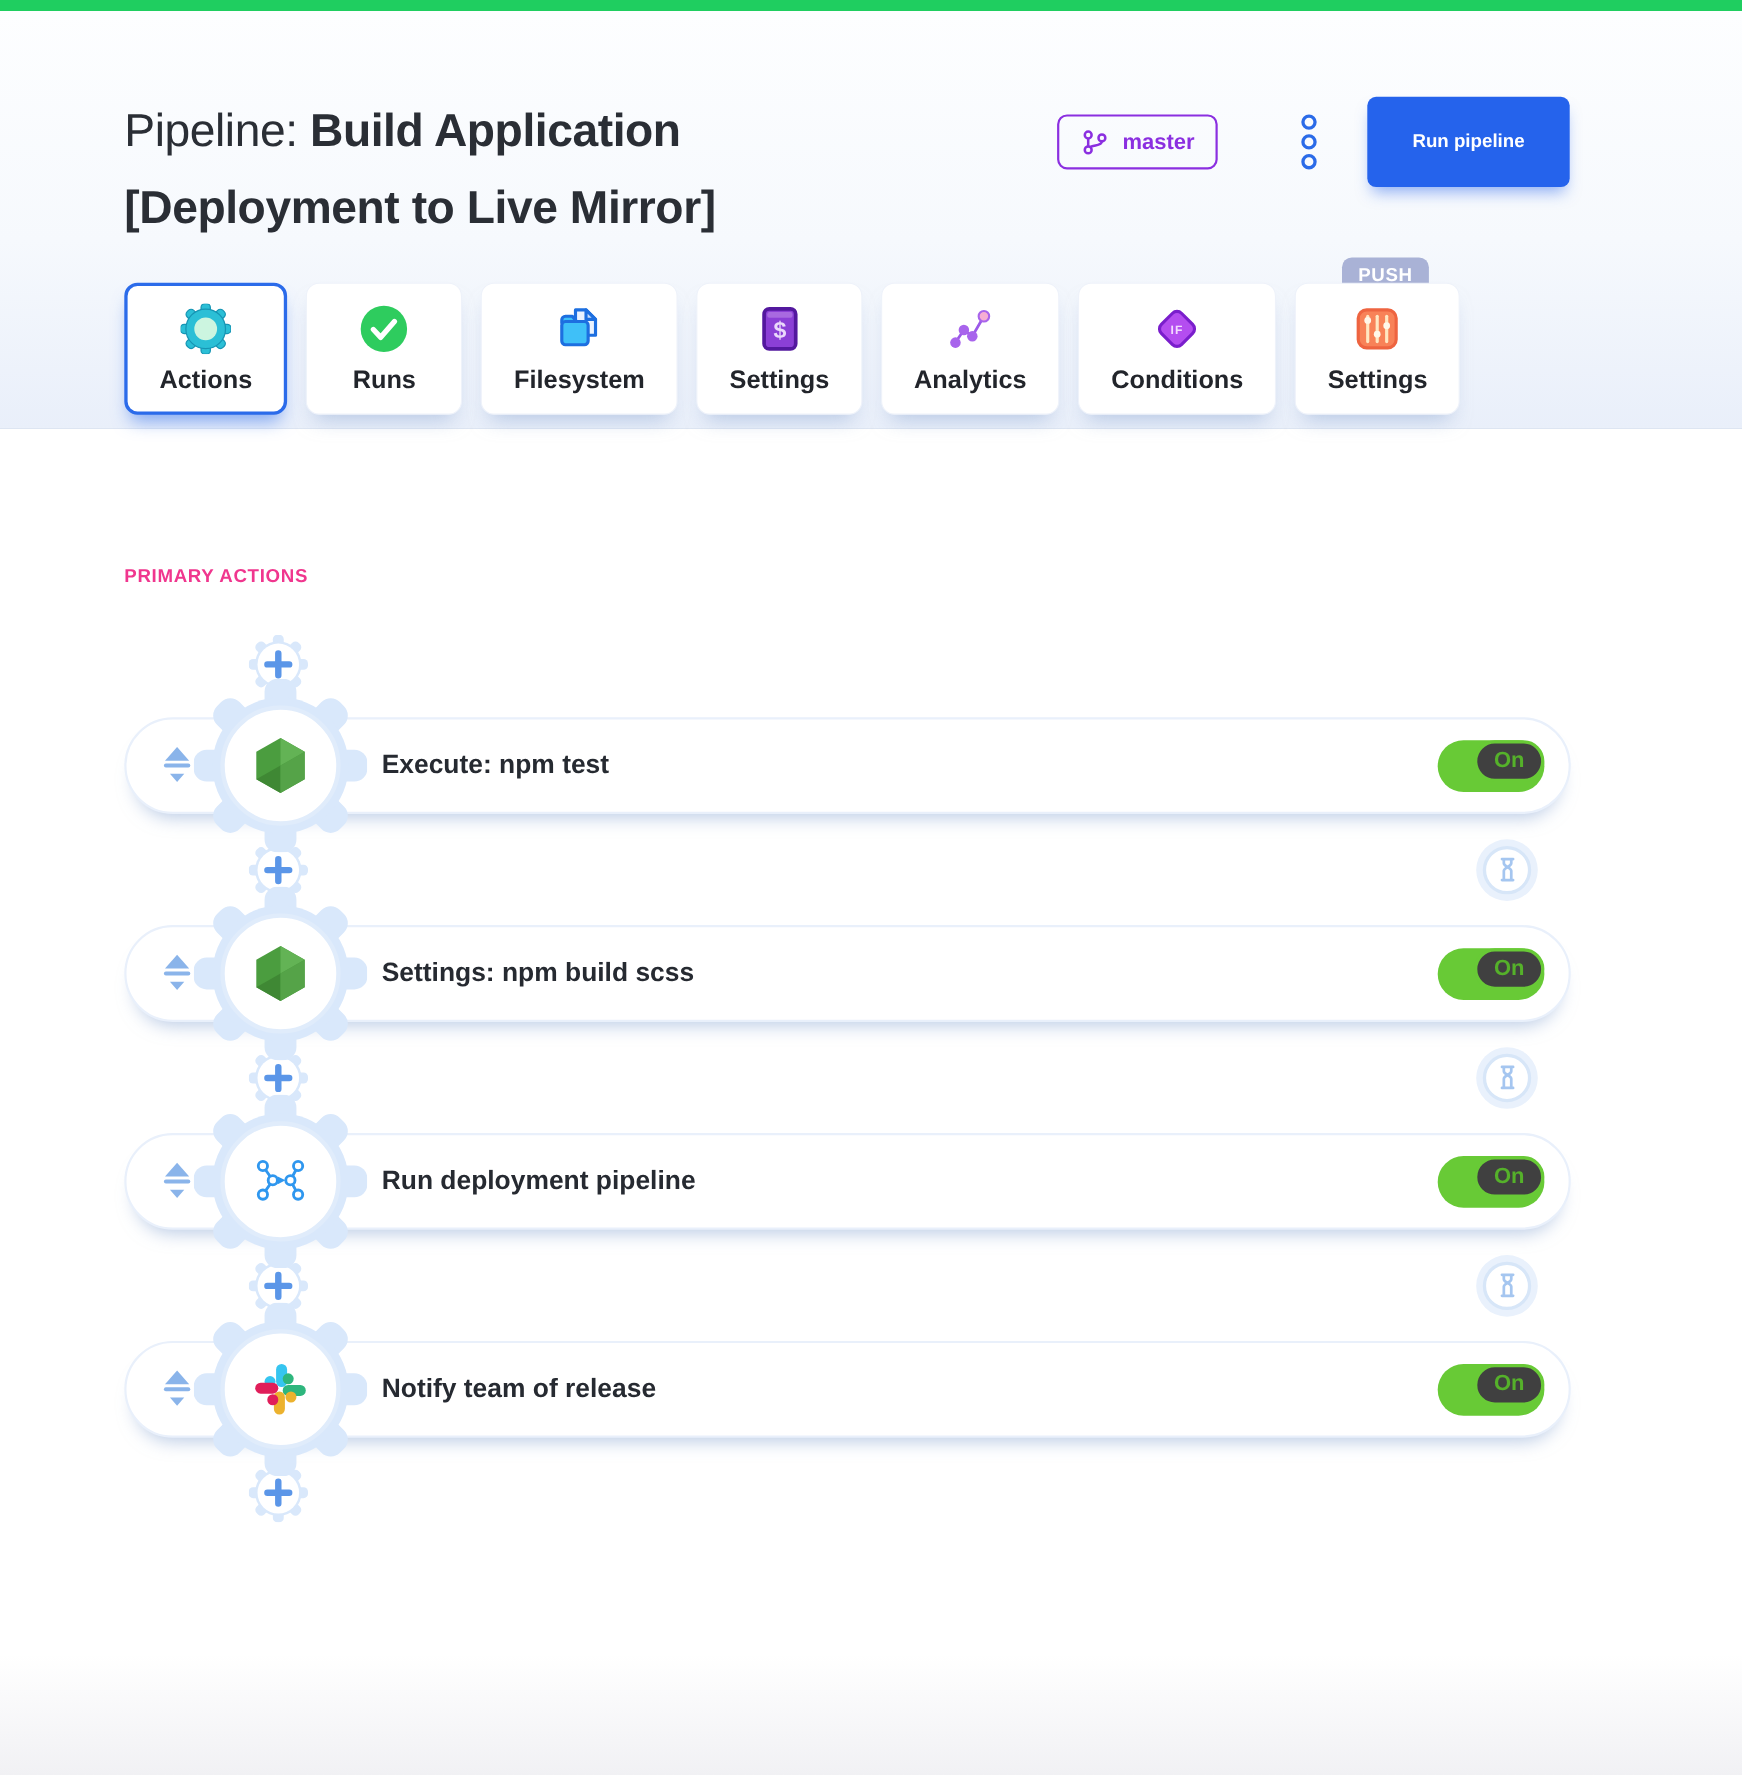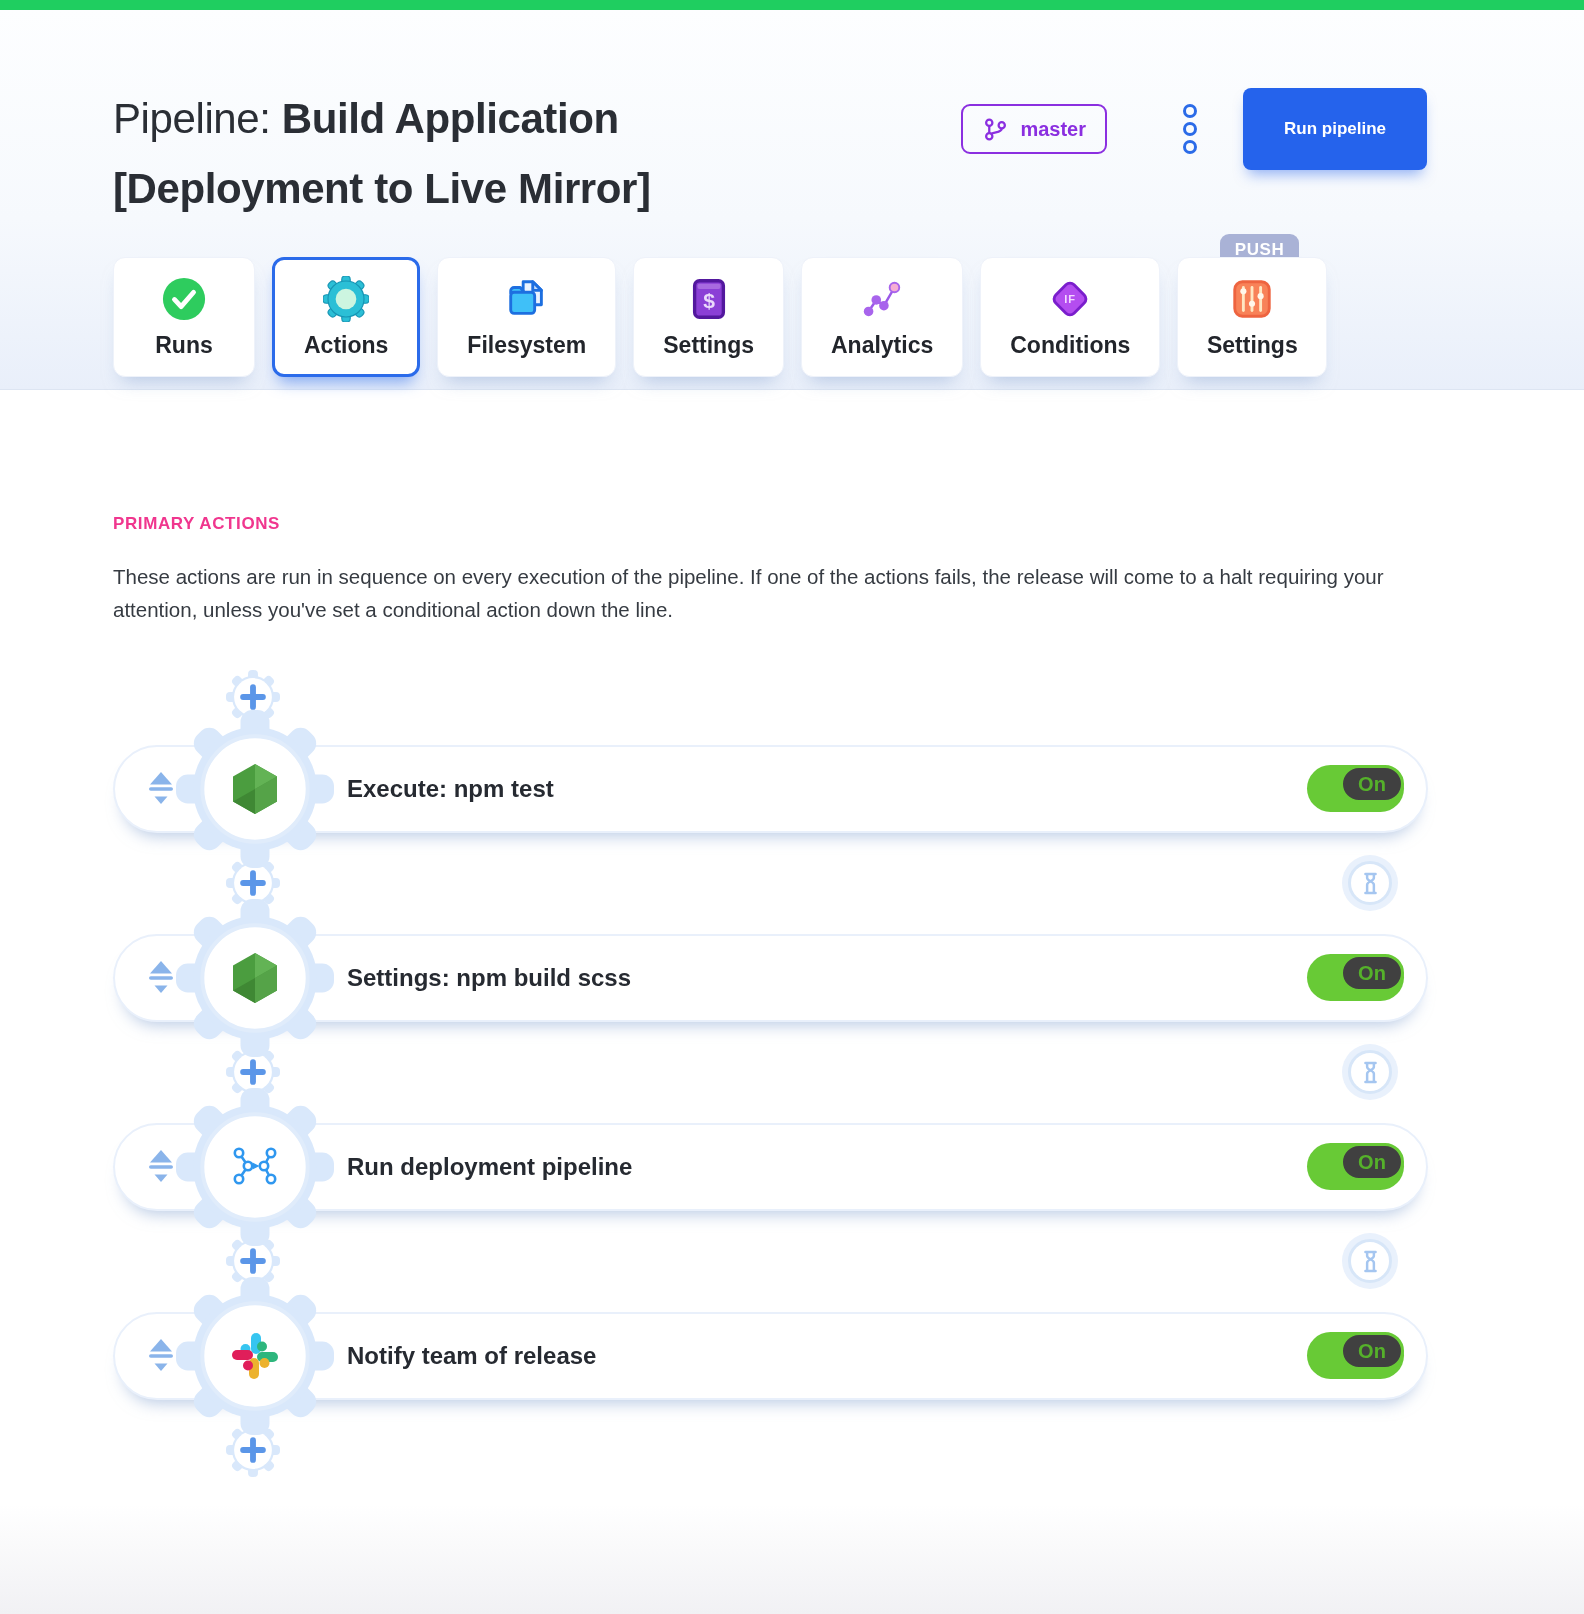--- a/index.html
+++ b/index.html
@@ -207,34 +207,34 @@
     </button>
     <button class="dots-menu" aria-label="menu">
       <span class="ring"></span>
       <span class="ring"></span>
       <span class="ring"></span>
     </button>
     <button class="run-btn">Run pipeline</button>
   </div>
 
   <nav class="tabs">
+    <div class="tab active">
+      <svg class="tab-icon" viewBox="0 0 120 120">
+        <use href="#gear8" fill="#2bbfd6" stroke="#1795b4" stroke-width="3"></use>
+        <circle cx="60" cy="60" r="27" fill="#ccf5e0"></circle>
+      </svg>
+      <span class="tab-label">Actions</span>
+    </div>
+
     <div class="tab">
       <svg class="tab-icon" viewBox="0 0 48 48">
         <circle cx="24" cy="24" r="22" fill="#2ecc5e"></circle>
         <path d="M14 24.5 l7 7.5 L34 17" stroke="#fff" stroke-width="5" fill="none" stroke-linecap="round" stroke-linejoin="round"></path>
       </svg>
       <span class="tab-label">Runs</span>
-    </div>
-
-    <div class="tab active">
-      <svg class="tab-icon" viewBox="0 0 120 120">
-        <use href="#gear8" fill="#2bbfd6" stroke="#1795b4" stroke-width="3"></use>
-        <circle cx="60" cy="60" r="27" fill="#ccf5e0"></circle>
-      </svg>
-      <span class="tab-label">Actions</span>
     </div>
 
     <div class="tab">
       <svg class="tab-icon" viewBox="0 0 48 48">
         <path d="M20 6 h10 l9 9 v15 h-19 z" fill="#eaf3ff" stroke="#1d6fe0" stroke-width="3" stroke-linejoin="round"></path>
         <path d="M30 6 l9 9 h-9 z" fill="#c7ddfb" stroke="#1d6fe0" stroke-width="3" stroke-linejoin="round"></path>
         <path d="M7 18 v-2.5 a3.5 3.5 0 0 1 3.5 -3.5 h6.5 l4 5 z" fill="#3fc0f8" stroke="#1d6fe0" stroke-width="3" stroke-linejoin="round"></path>
         <rect x="7" y="17" width="25" height="22" rx="3.5" fill="#3fc0f8" stroke="#1d6fe0" stroke-width="3"></rect>
       </svg>
       <span class="tab-label">Filesystem</span>
@@ -283,21 +283,20 @@
           <circle cx="33" cy="21" r="3.2" fill="#fff7ea"></circle>
         </svg>
         <span class="tab-label">Settings</span>
       </div>
     </div>
   </nav>
 </div>
 
 <div class="content">
   <div class="section-heading">PRIMARY ACTIONS</div>
-  <p class="section-desc">These actions are run in sequence on every execution of the pipeline. If one of the actions fails, the release will come to a halt requiring your attention, unless you've set a conditional action down the line.</p>
 
   <div class="actions-list">
 
     <div class="gap first">
       <button class="plus-gear">
         <svg viewBox="0 0 120 120">
           <use href="#gear8" fill="#d9e8fb"></use>
           <circle cx="60" cy="60" r="42" fill="#fff"></circle>
           <path d="M60 38 v44 M38 60 h44" stroke="#5b96e8" stroke-width="13" stroke-linecap="round"></path>
         </svg>

